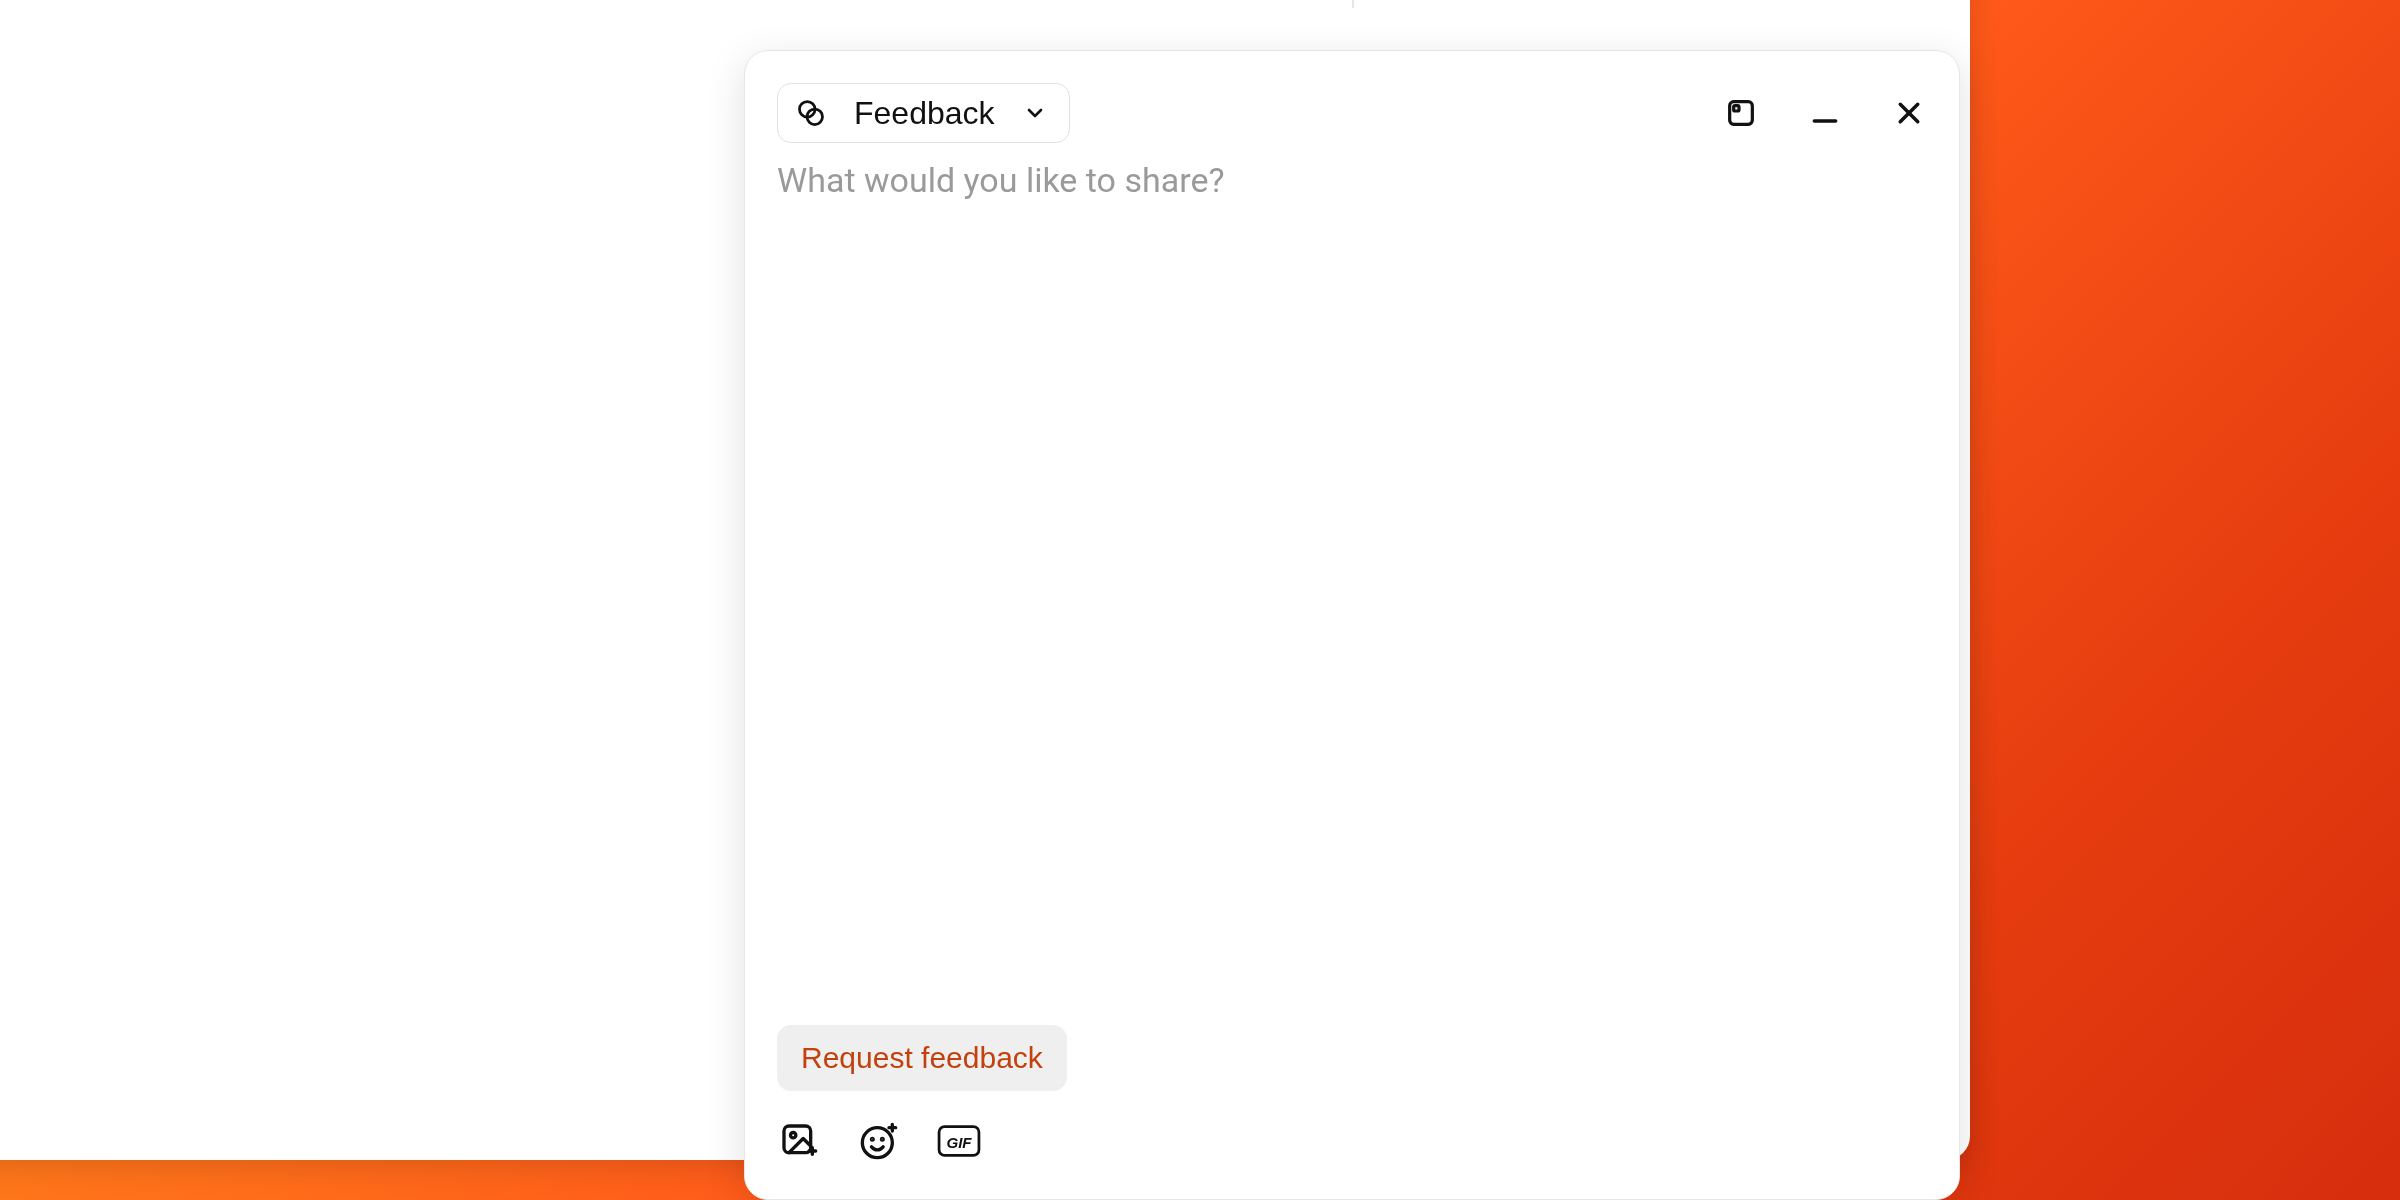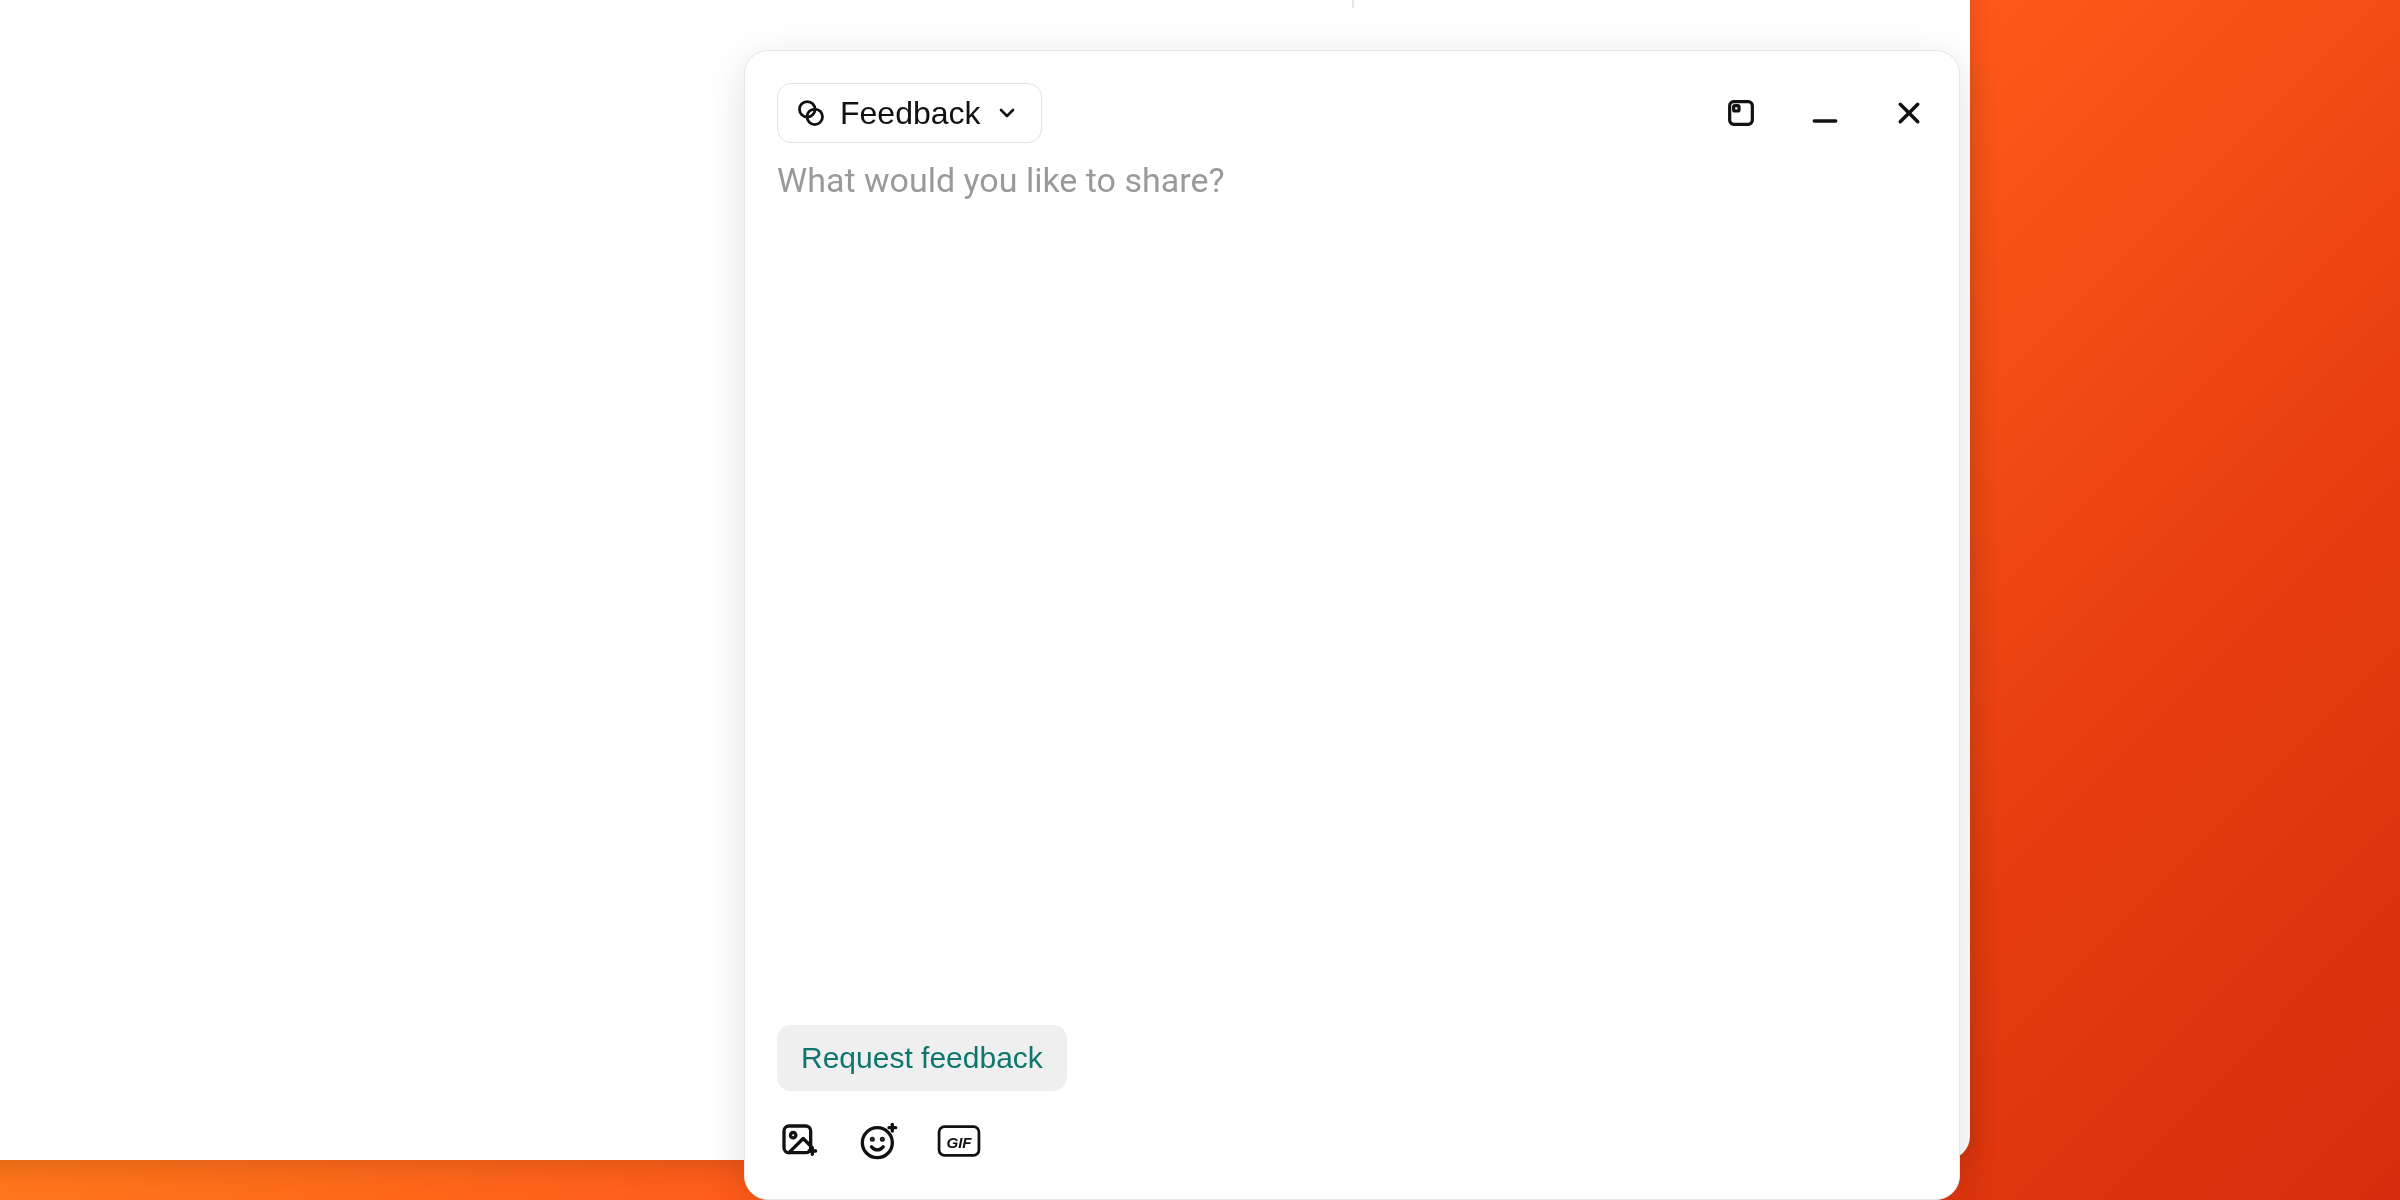--- a/index.html
+++ b/index.html
@@ -59,21 +59,21 @@
   .compose-header {
     display: flex;
     align-items: center;
     justify-content: space-between;
     height: 60px;
   }
 
   .category-btn {
     display: inline-flex;
     align-items: center;
-    gap: 14px;
+    gap: 28px;
     height: 60px;
     padding: 0 22px 0 18px;
     border: 1.5px solid #e1e1e1;
     border-radius: 14px;
     background: #fff;
     font-size: 32px;
     font-weight: 500;
     color: #111;
     cursor: pointer;
   }
@@ -124,21 +124,21 @@
     min-height: 620px;
   }
   .body-input::placeholder {
     color: #9a9a9a;
   }
 
   
   .request-chip {
     align-self: flex-start;
     background: #efefef;
-    color: #0f766e;
+    color: #c2410c;
     font-size: 30px;
     font-weight: 500;
     padding: 16px 24px;
     border-radius: 14px;
     cursor: pointer;
     border: none;
   }
 
   .compose-footer {
     margin-top: 28px;

